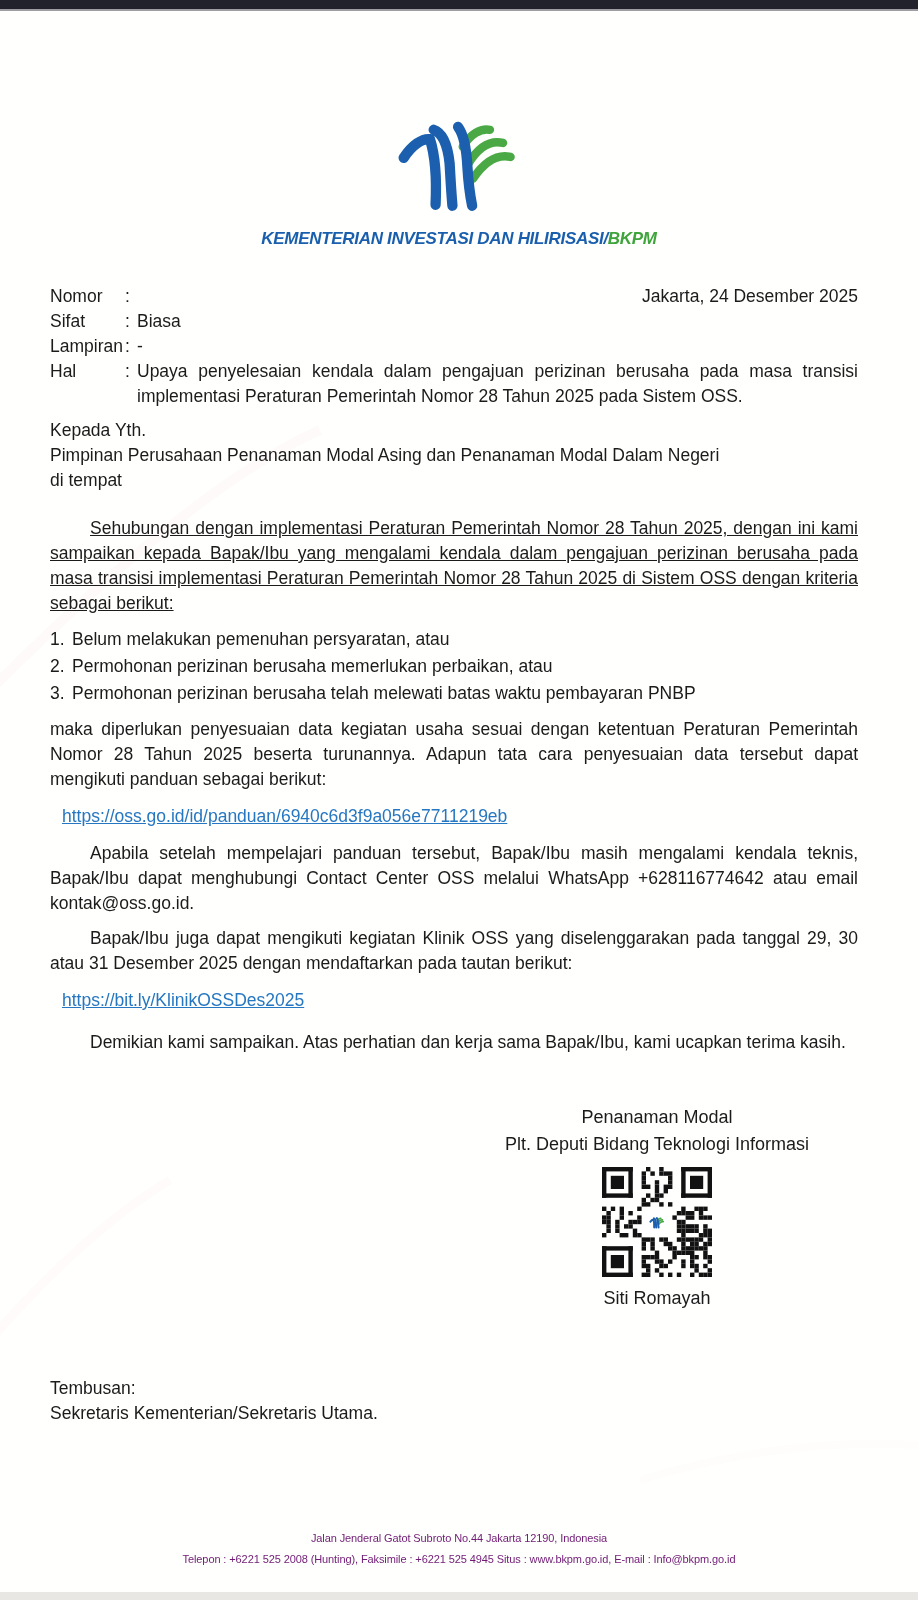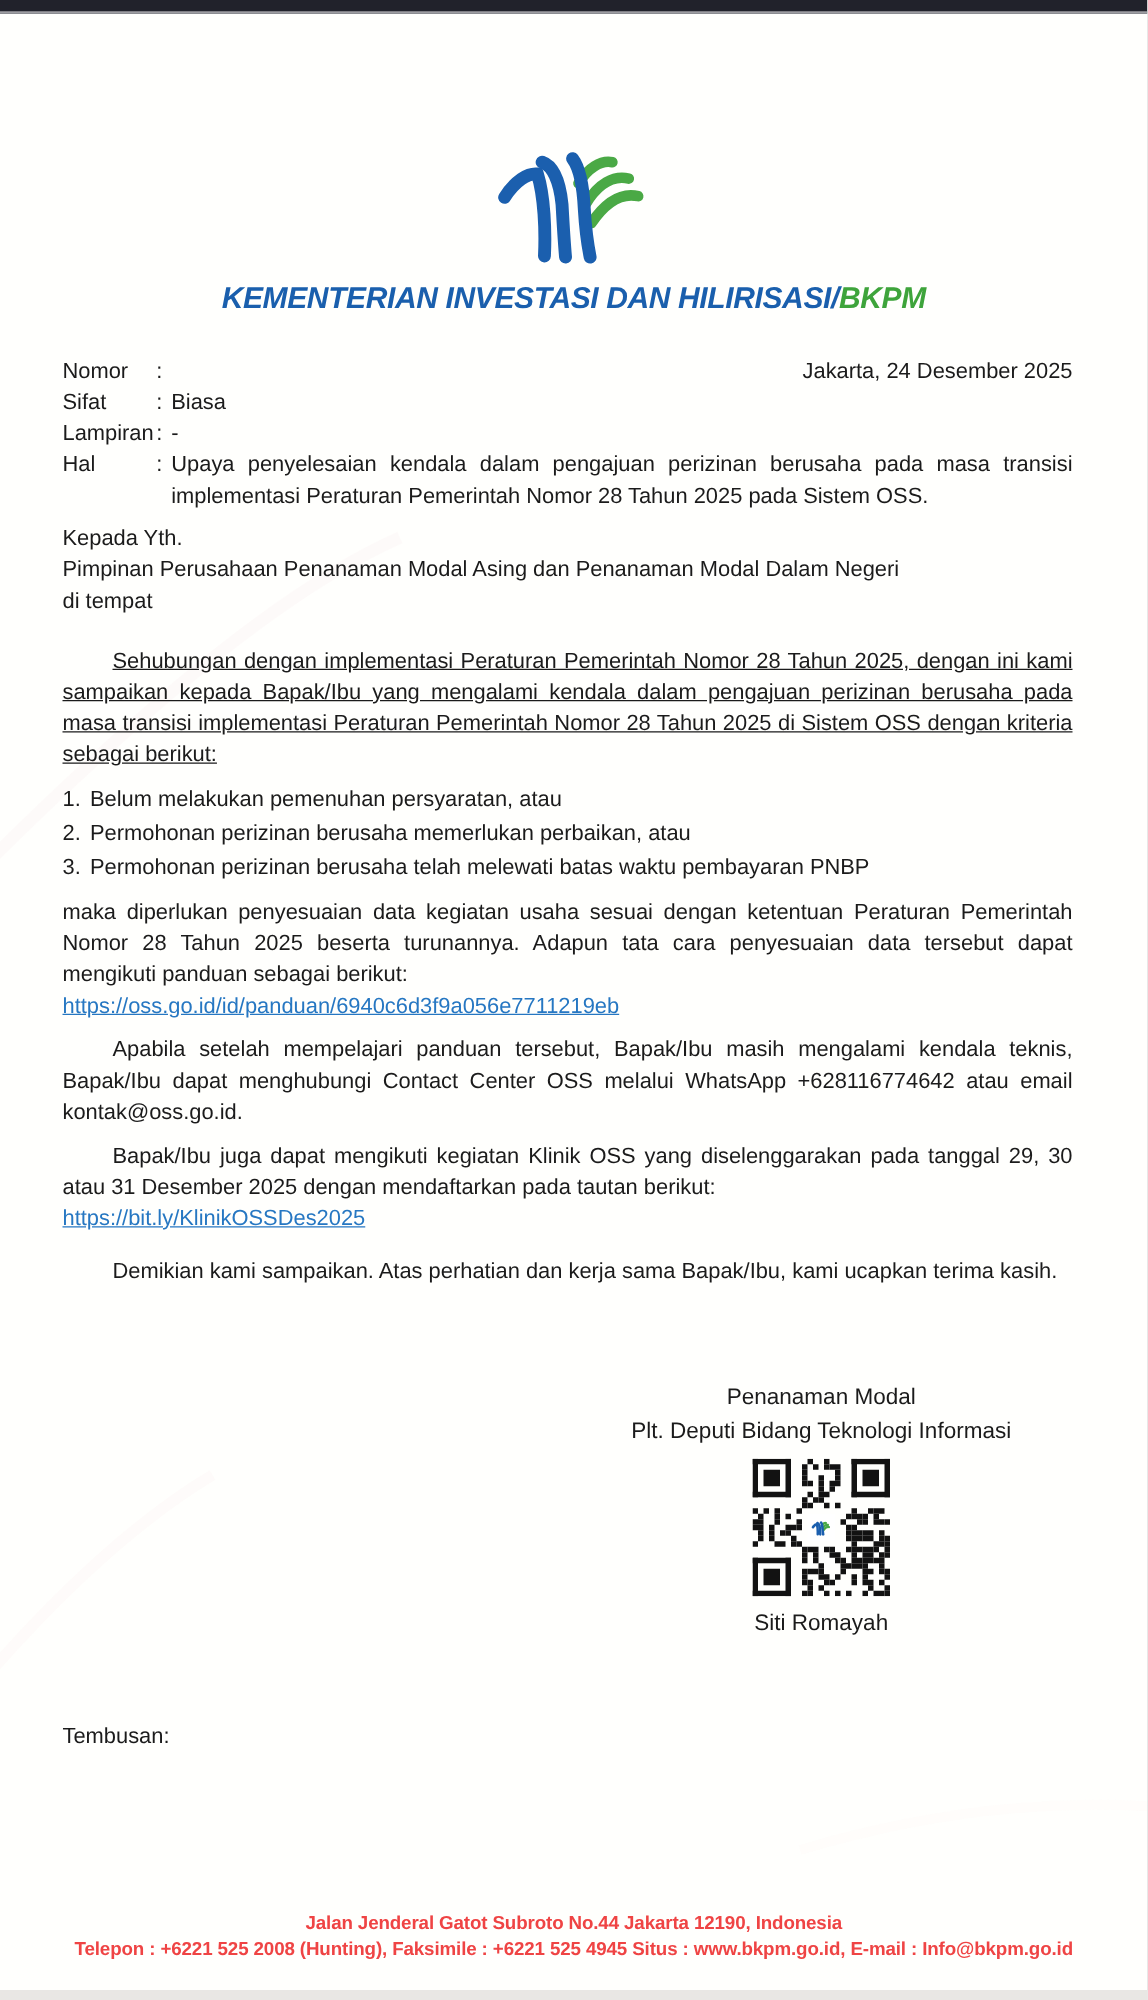--- a/index.html
+++ b/index.html
@@ -10,21 +10,21 @@
     font-size:17.5px;line-height:25px;color:#1b1b1b;
   }
   .top-bar{position:absolute;top:0;left:0;width:100%;height:9px;background:#21222b;border-bottom:2px solid #9d9da2;}
   .bottom-strip{position:absolute;bottom:0;left:0;width:100%;height:8px;background:#e9e7e4;}
 
   
   .watermark{position:absolute;left:0;top:0;width:918px;height:1600px;pointer-events:none;opacity:.5;}
 
   .letterhead{position:absolute;top:114px;left:0;width:100%;text-align:center;}
   .logo{display:inline-block;}
-  .ministry-title{margin:4px 0 0 0;font-size:24px;line-height:28px;font-weight:bold;font-style:italic;letter-spacing:-.3px;}
+  .ministry-title{margin:4px 0 0 0;font-size:17px;line-height:28px;font-weight:bold;font-style:italic;letter-spacing:-.3px;}
   .t-blue{color:#1a5fad;}
   .t-green{color:#3ea43b;}
 
   .content{position:absolute;left:50px;top:284px;width:808px;}
 
   .meta-row{display:flex;align-items:flex-start;position:relative;}
   .meta-label{width:75px;flex:0 0 75px;}
   .meta-colon{width:12px;flex:0 0 12px;}
   .meta-value{flex:1;}
   .meta-value.justify{text-align:justify;}
@@ -33,33 +33,33 @@
   .recipient{margin-top:9px;}
 
   .para{margin:0;text-align:justify;}
   .indent{text-indent:40px;}
   .mt1{margin-top:23px;text-decoration:underline;}
   .num-list{margin-top:10px;}
   .num-item{display:flex;line-height:27px;}
   .num{flex:0 0 22px;}
   .mt2{margin-top:10px;}
   .doc-link{color:#2677c2;text-decoration:underline;display:inline-block;}
-  .link-line{margin:0;}
+  .link-line{margin:12px;}
 
   .signature{position:absolute;left:462px;top:1104px;width:390px;text-align:center;font-size:18px;}
   .sig-line{line-height:27px;}
   .qr-wrap{position:relative;width:110px;height:110px;margin:9px auto 0 auto;}
   .qr-wrap svg{display:block;}
   .qr-logo{position:absolute;left:44px;top:44px;width:22px;height:22px;background:#fff;display:flex;align-items:center;justify-content:center;}
   .sig-name{margin-top:8px;line-height:27px;}
 
   .tembusan{position:absolute;left:50px;top:1376px;}
 
   .footer{position:absolute;left:0;bottom:30px;width:100%;text-align:center;
-    color:#ef4444;font-weight:bold;font-size:15px;line-height:21px;letter-spacing:-.1px;}
+    color:#701a75;font-weight:normal;font-size:11px;line-height:21px;letter-spacing:-.1px;}
 </style>
 </head>
 <body>
 
 <div class="page">
   <div class="top-bar"></div>
 
   <svg class="watermark" viewBox="0 0 918 1600">
     <path d="M-20,700 C120,560 230,470 320,430" stroke="#f0ccd6" stroke-width="10" fill="none" opacity="0.18"></path>
     <path d="M-10,1340 C60,1260 120,1210 170,1180" stroke="#f0ccd6" stroke-width="9" fill="none" opacity="0.16"></path>
@@ -348,20 +348,21 @@
             </g>
           </g>
         </svg>
       </span>
     </div>
     <div class="sig-name">Siti Romayah</div>
   </div>
 
   <div class="tembusan">
     <div>Tembusan:</div>
+    <div>Sekretaris Kementerian/Sekretaris Utama.</div>
   </div>
 
   <div class="footer">
     <div>Jalan Jenderal Gatot Subroto No.44 Jakarta 12190, Indonesia</div>
     <div>Telepon : +6221 525 2008 (Hunting), Faksimile : +6221 525 4945 Situs : www.bkpm.go.id, E-mail : Info@bkpm.go.id</div>
   </div>
 
   <div class="bottom-strip"></div>
 </div>
 

